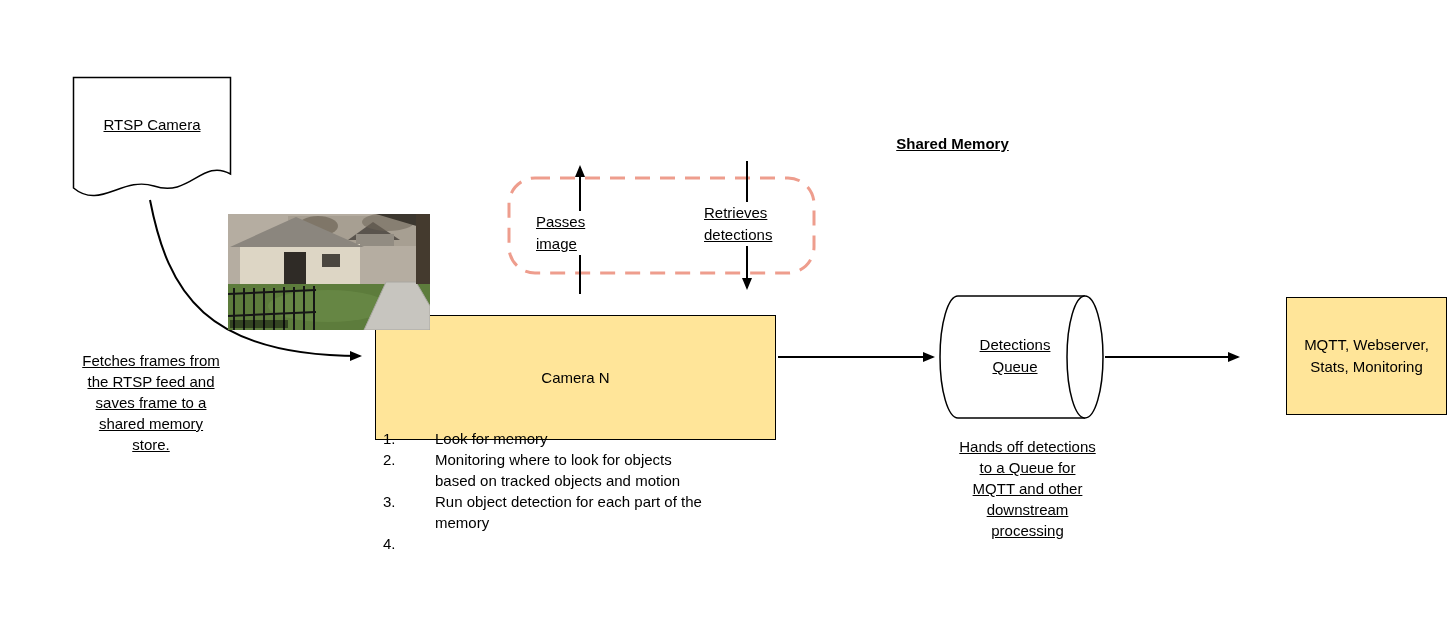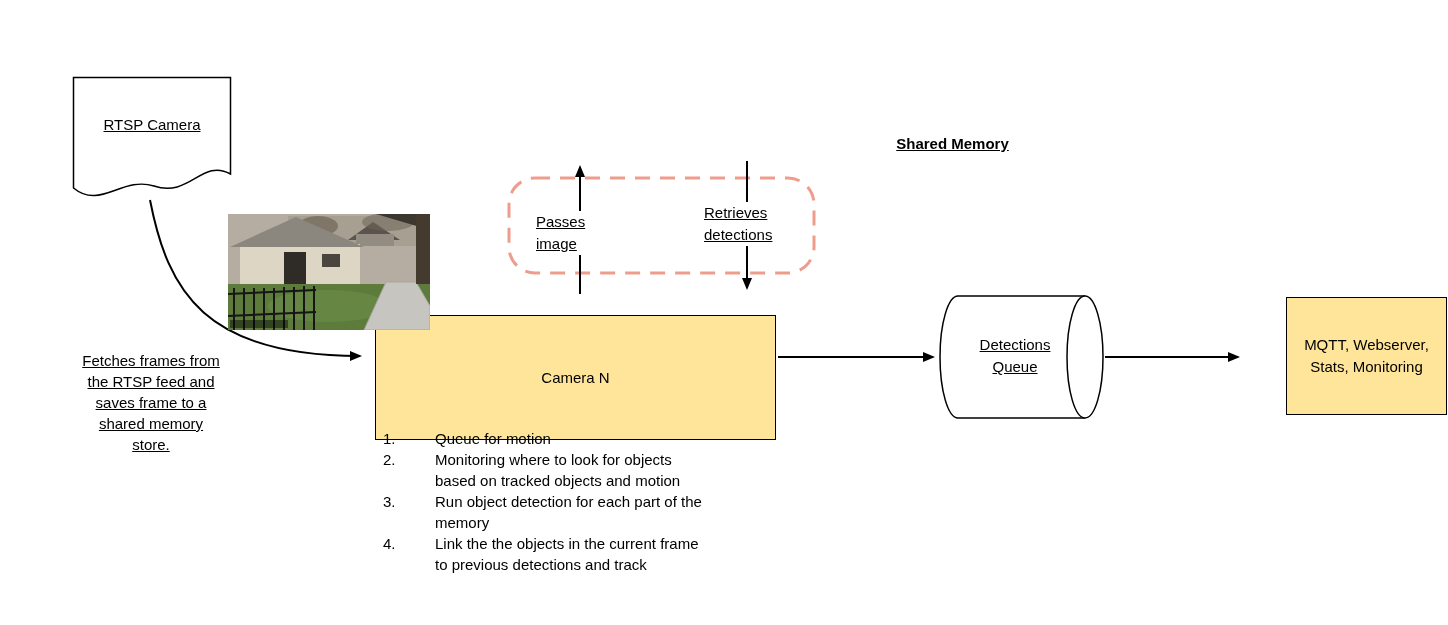--- a/index.html
+++ b/index.html
@@ -120,32 +120,35 @@
   <div class="abs note" style="left:845px;top:133px;width:215px;z-index:2;">
     <div class="bold">Shared Memory</div>
   </div>
 
   <div class="node" style="left:375px;top:295px;width:401px;height:125px;margin-top:20px;">
     <div>Camera N</div>
   </div>
 
   <div class="steps">
     <div class="num">1.</div>
-    <div class="pre">Queue for motion</div>
+    <div class="pre">Look for memory</div>
     <div class="num">2.</div>
     <div class="pre">Monitoring where to look for objects
 based on tracked objects and motion</div>
     <div class="num">3.</div>
     <div class="pre">Run object detection for each part of the
 memory</div>
     <div class="num">4.</div>
-    <div class="pre">Link the the objects in the current frame
-to previous detections and track</div>
   </div>
 
   <div class="abs pre" style="left:960px;top:334px;width:110px;text-align:center;line-height:22px;z-index:2;">Detections
 Queue</div>
 
+  <div class="abs note pre" style="left:940px;top:436px;width:175px;">Hands off detections
+to a Queue for
+MQTT and other
+downstream
+processing</div>
 
   <div class="node pre" style="left:1286px;top:297px;width:161px;height:118px;padding:12px 6px;">MQTT, Webserver,
 Stats, Monitoring</div>
 
 </div>
 
 </body></html>

